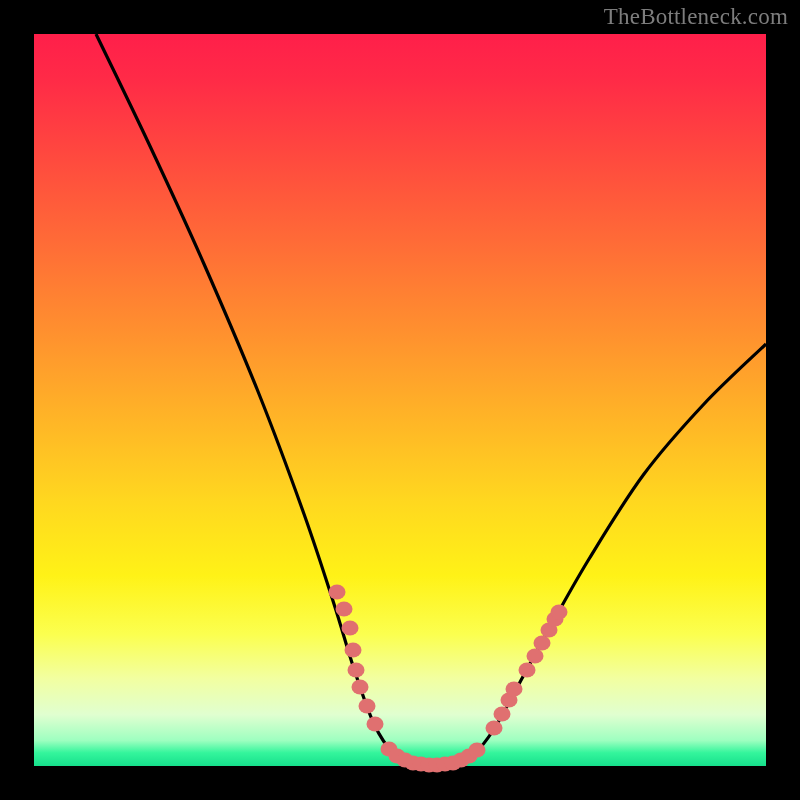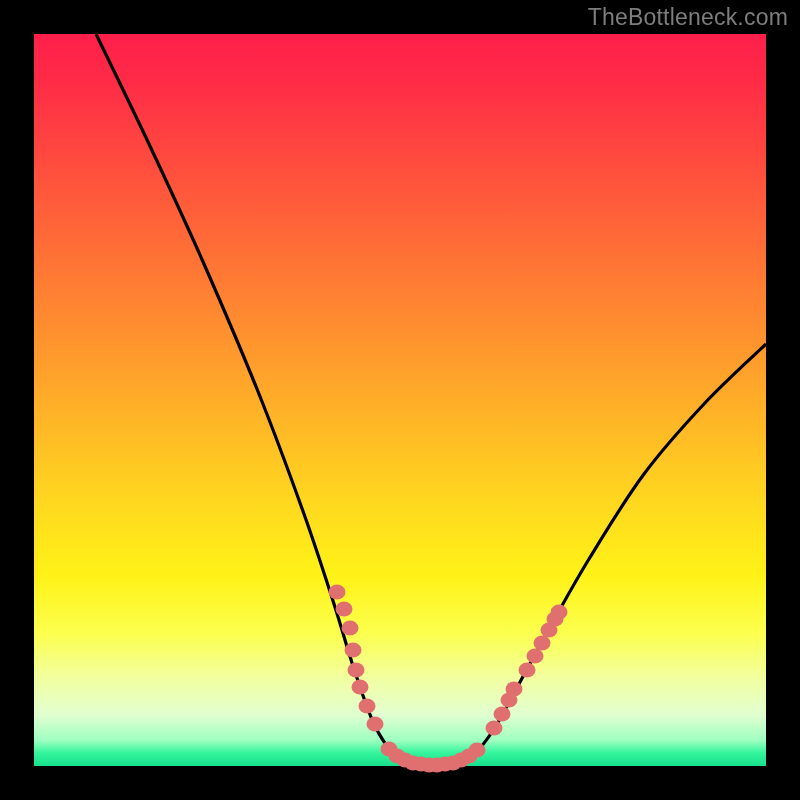--- a/index.html
+++ b/index.html
@@ -18,20 +18,21 @@
   }
   .watermark {
     position: absolute;
     top: 4px;
     right: 12px;
     color: #7d7d7d;
     font-size: 23px;
     font-weight: 500;
     letter-spacing: 0.2px;
     z-index: 50;
+    font-family: Liberation Serif, serif;
   }
   .plot {
     position: absolute;
     left: 34px;
     top: 34px;
     width: 732px;
     height: 732px;
   }
   .gradient {
     position: absolute;

